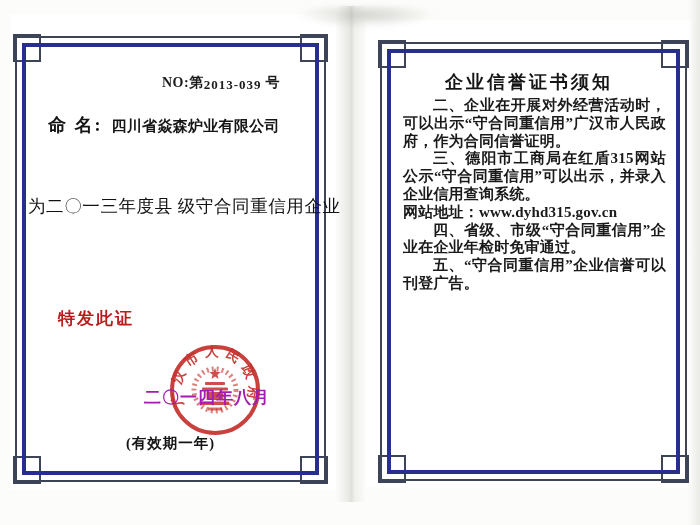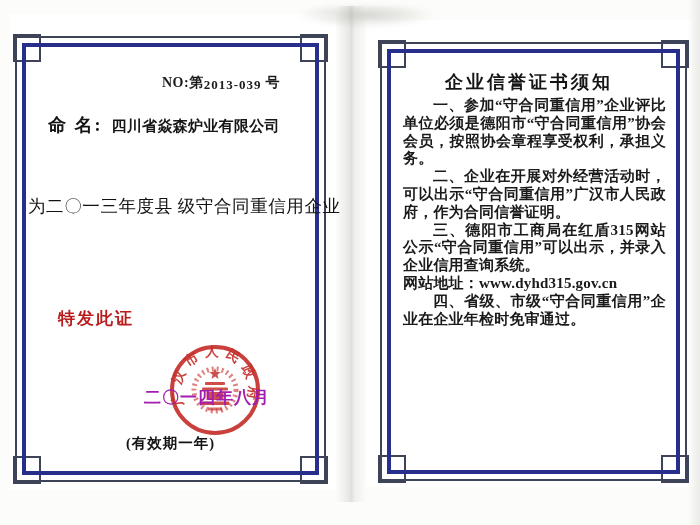--- a/index.html
+++ b/index.html
@@ -133,24 +133,24 @@
     <div class="frame-thin"></div>
     <div class="corner c-tl"></div>
     <div class="corner c-tr"></div>
     <div class="corner c-bl"></div>
     <div class="corner c-br"></div>
     <div class="frame-thick"></div>
 
     <div class="notice-title">企业信誉证书须知</div>
 
     <div class="notice-body">
-      <p>一、参加“守合同重信用”企业评比单位必须是德阳市“守合同重信用”协会会员，按照协会章程享受权利，承担义务。</p>
       <p>二、企业在开展对外经营活动时，可以出示“守合同重信用”广汉市人民政府，作为合同信誉证明。</p>
       <p>三、德阳市工商局在红盾315网站公示“守合同重信用”可以出示，并录入企业信用查询系统。</p>
       <p class="no-indent">网站地址：www.dyhd315.gov.cn</p>
       <p>四、省级、市级“守合同重信用”企业在企业年检时免审通过。</p>
+      <p>五、“守合同重信用”企业信誉可以刊登广告。</p>
     </div>
   </div>
 
   <div class="fold"></div>
   <div class="smudge-top"></div>
   <div class="edge-right"></div>
 </div>
 
 </body></html>

